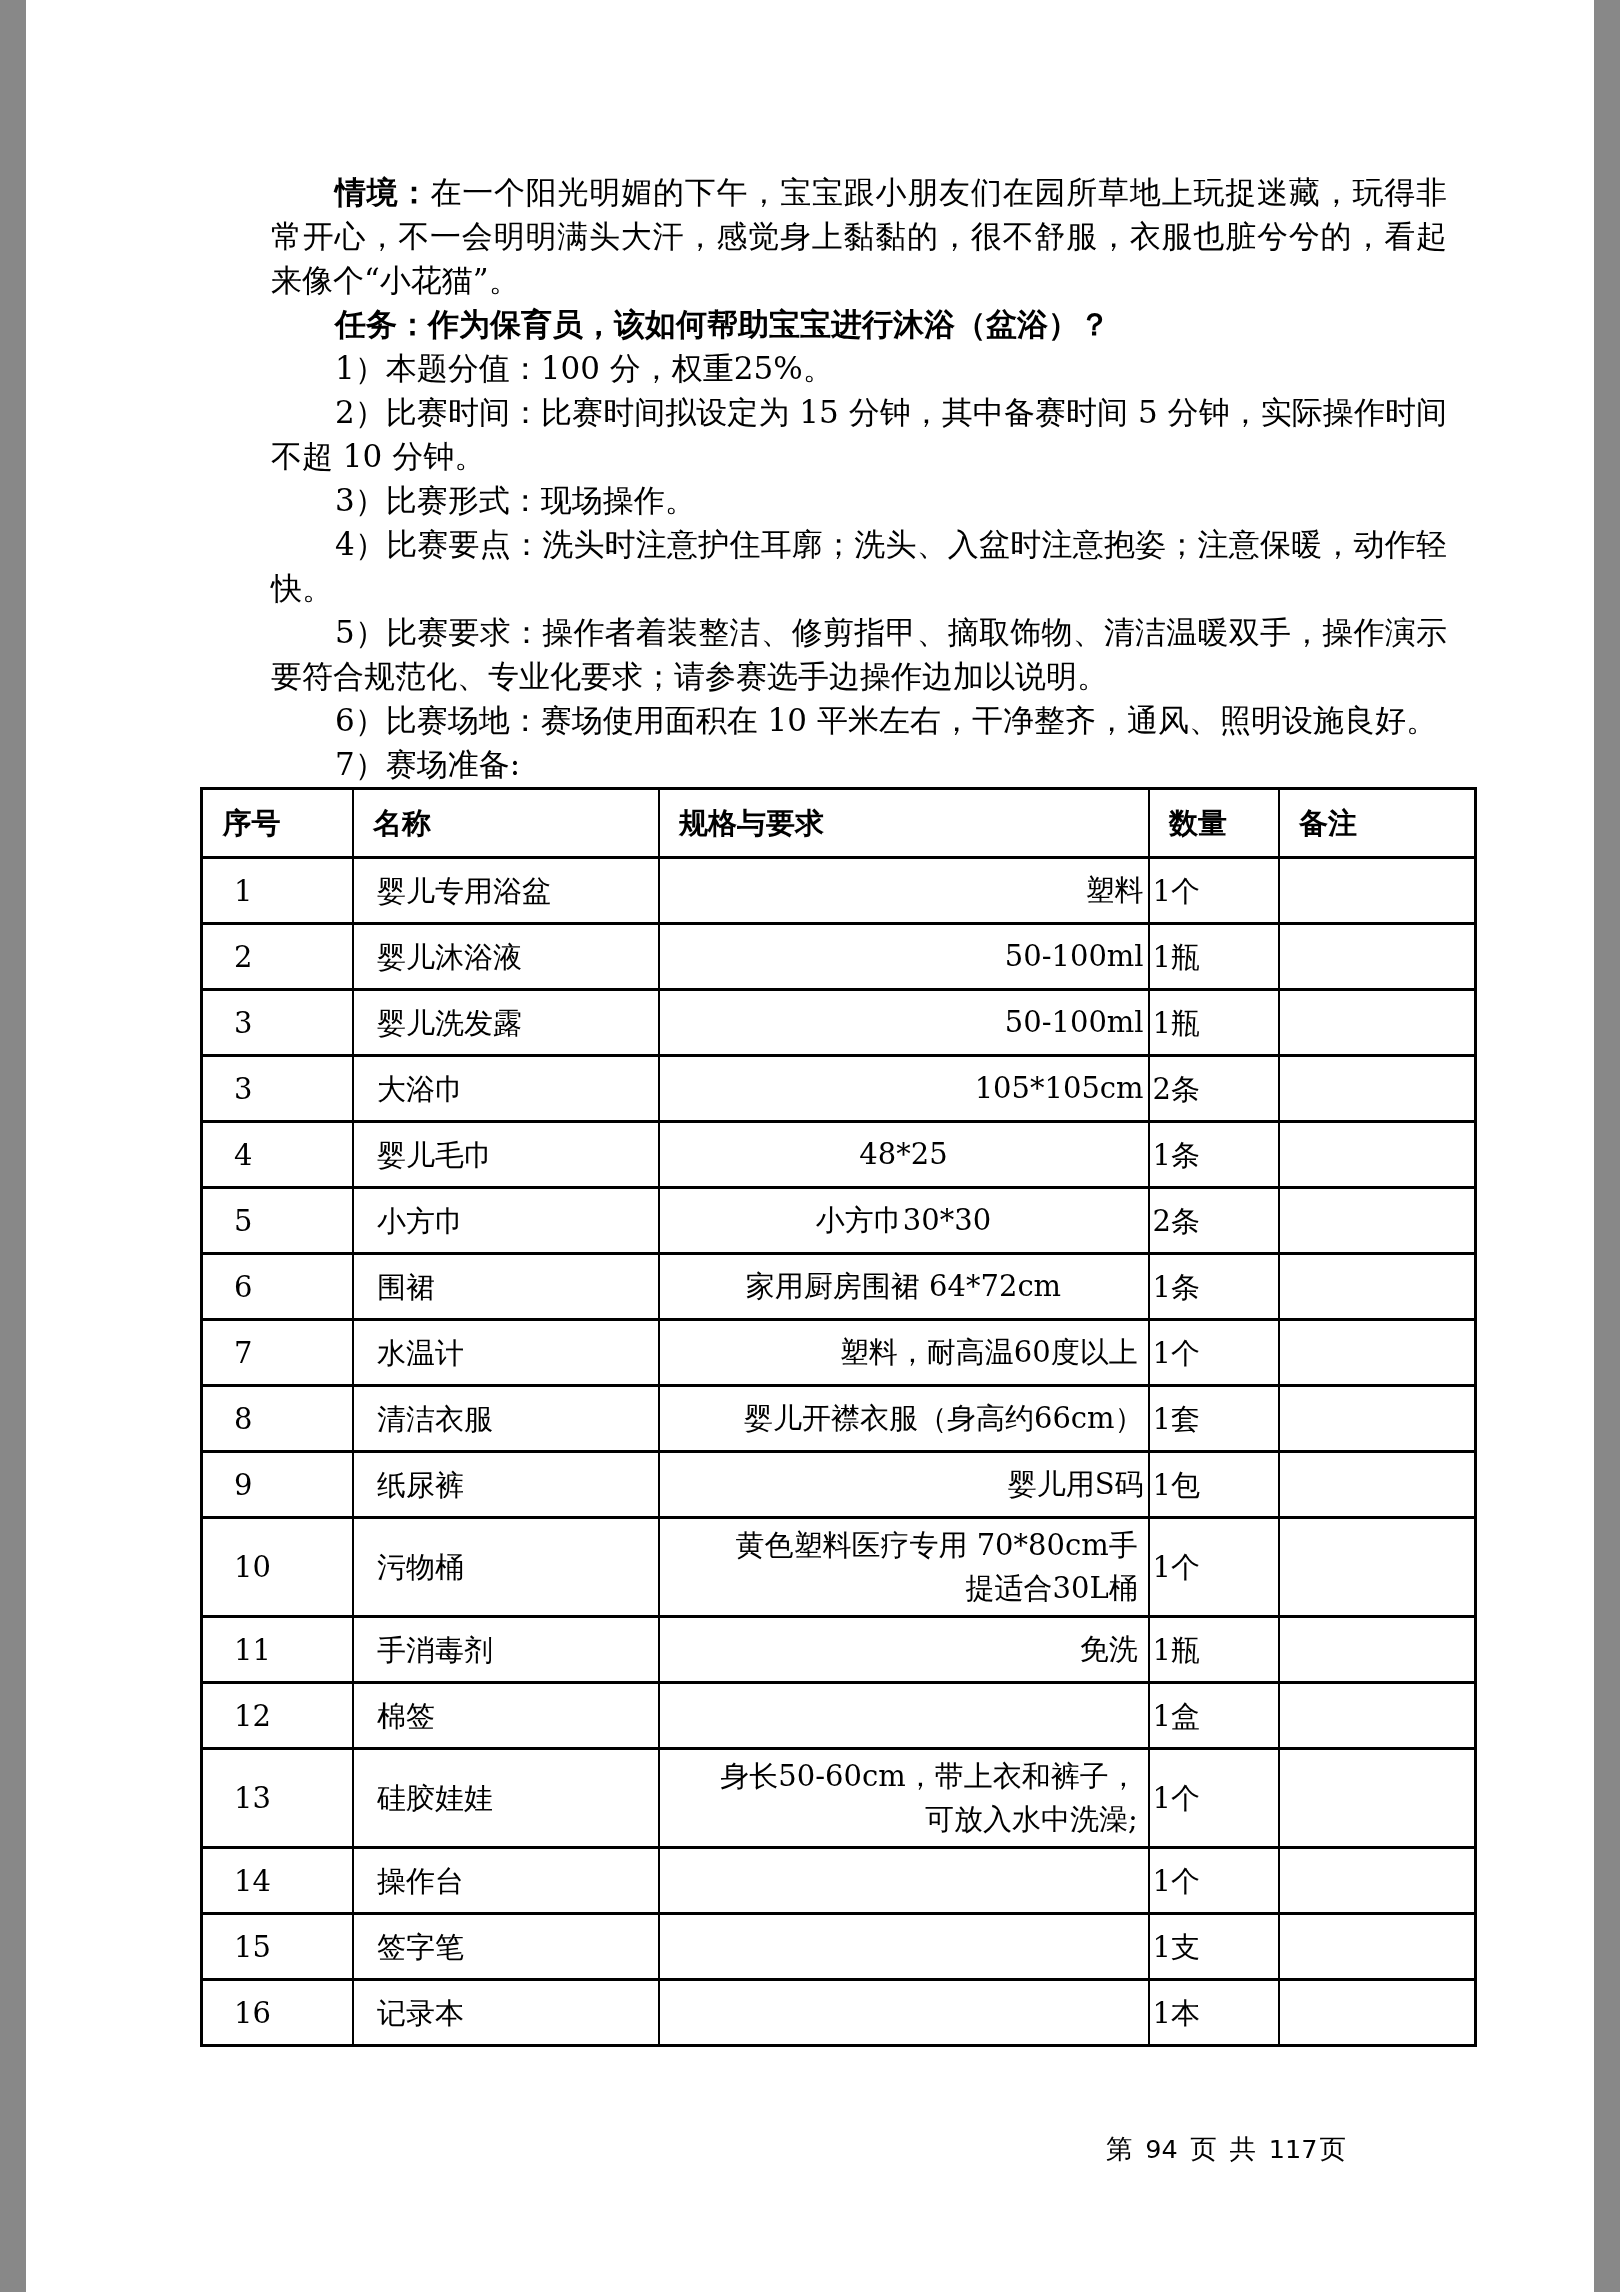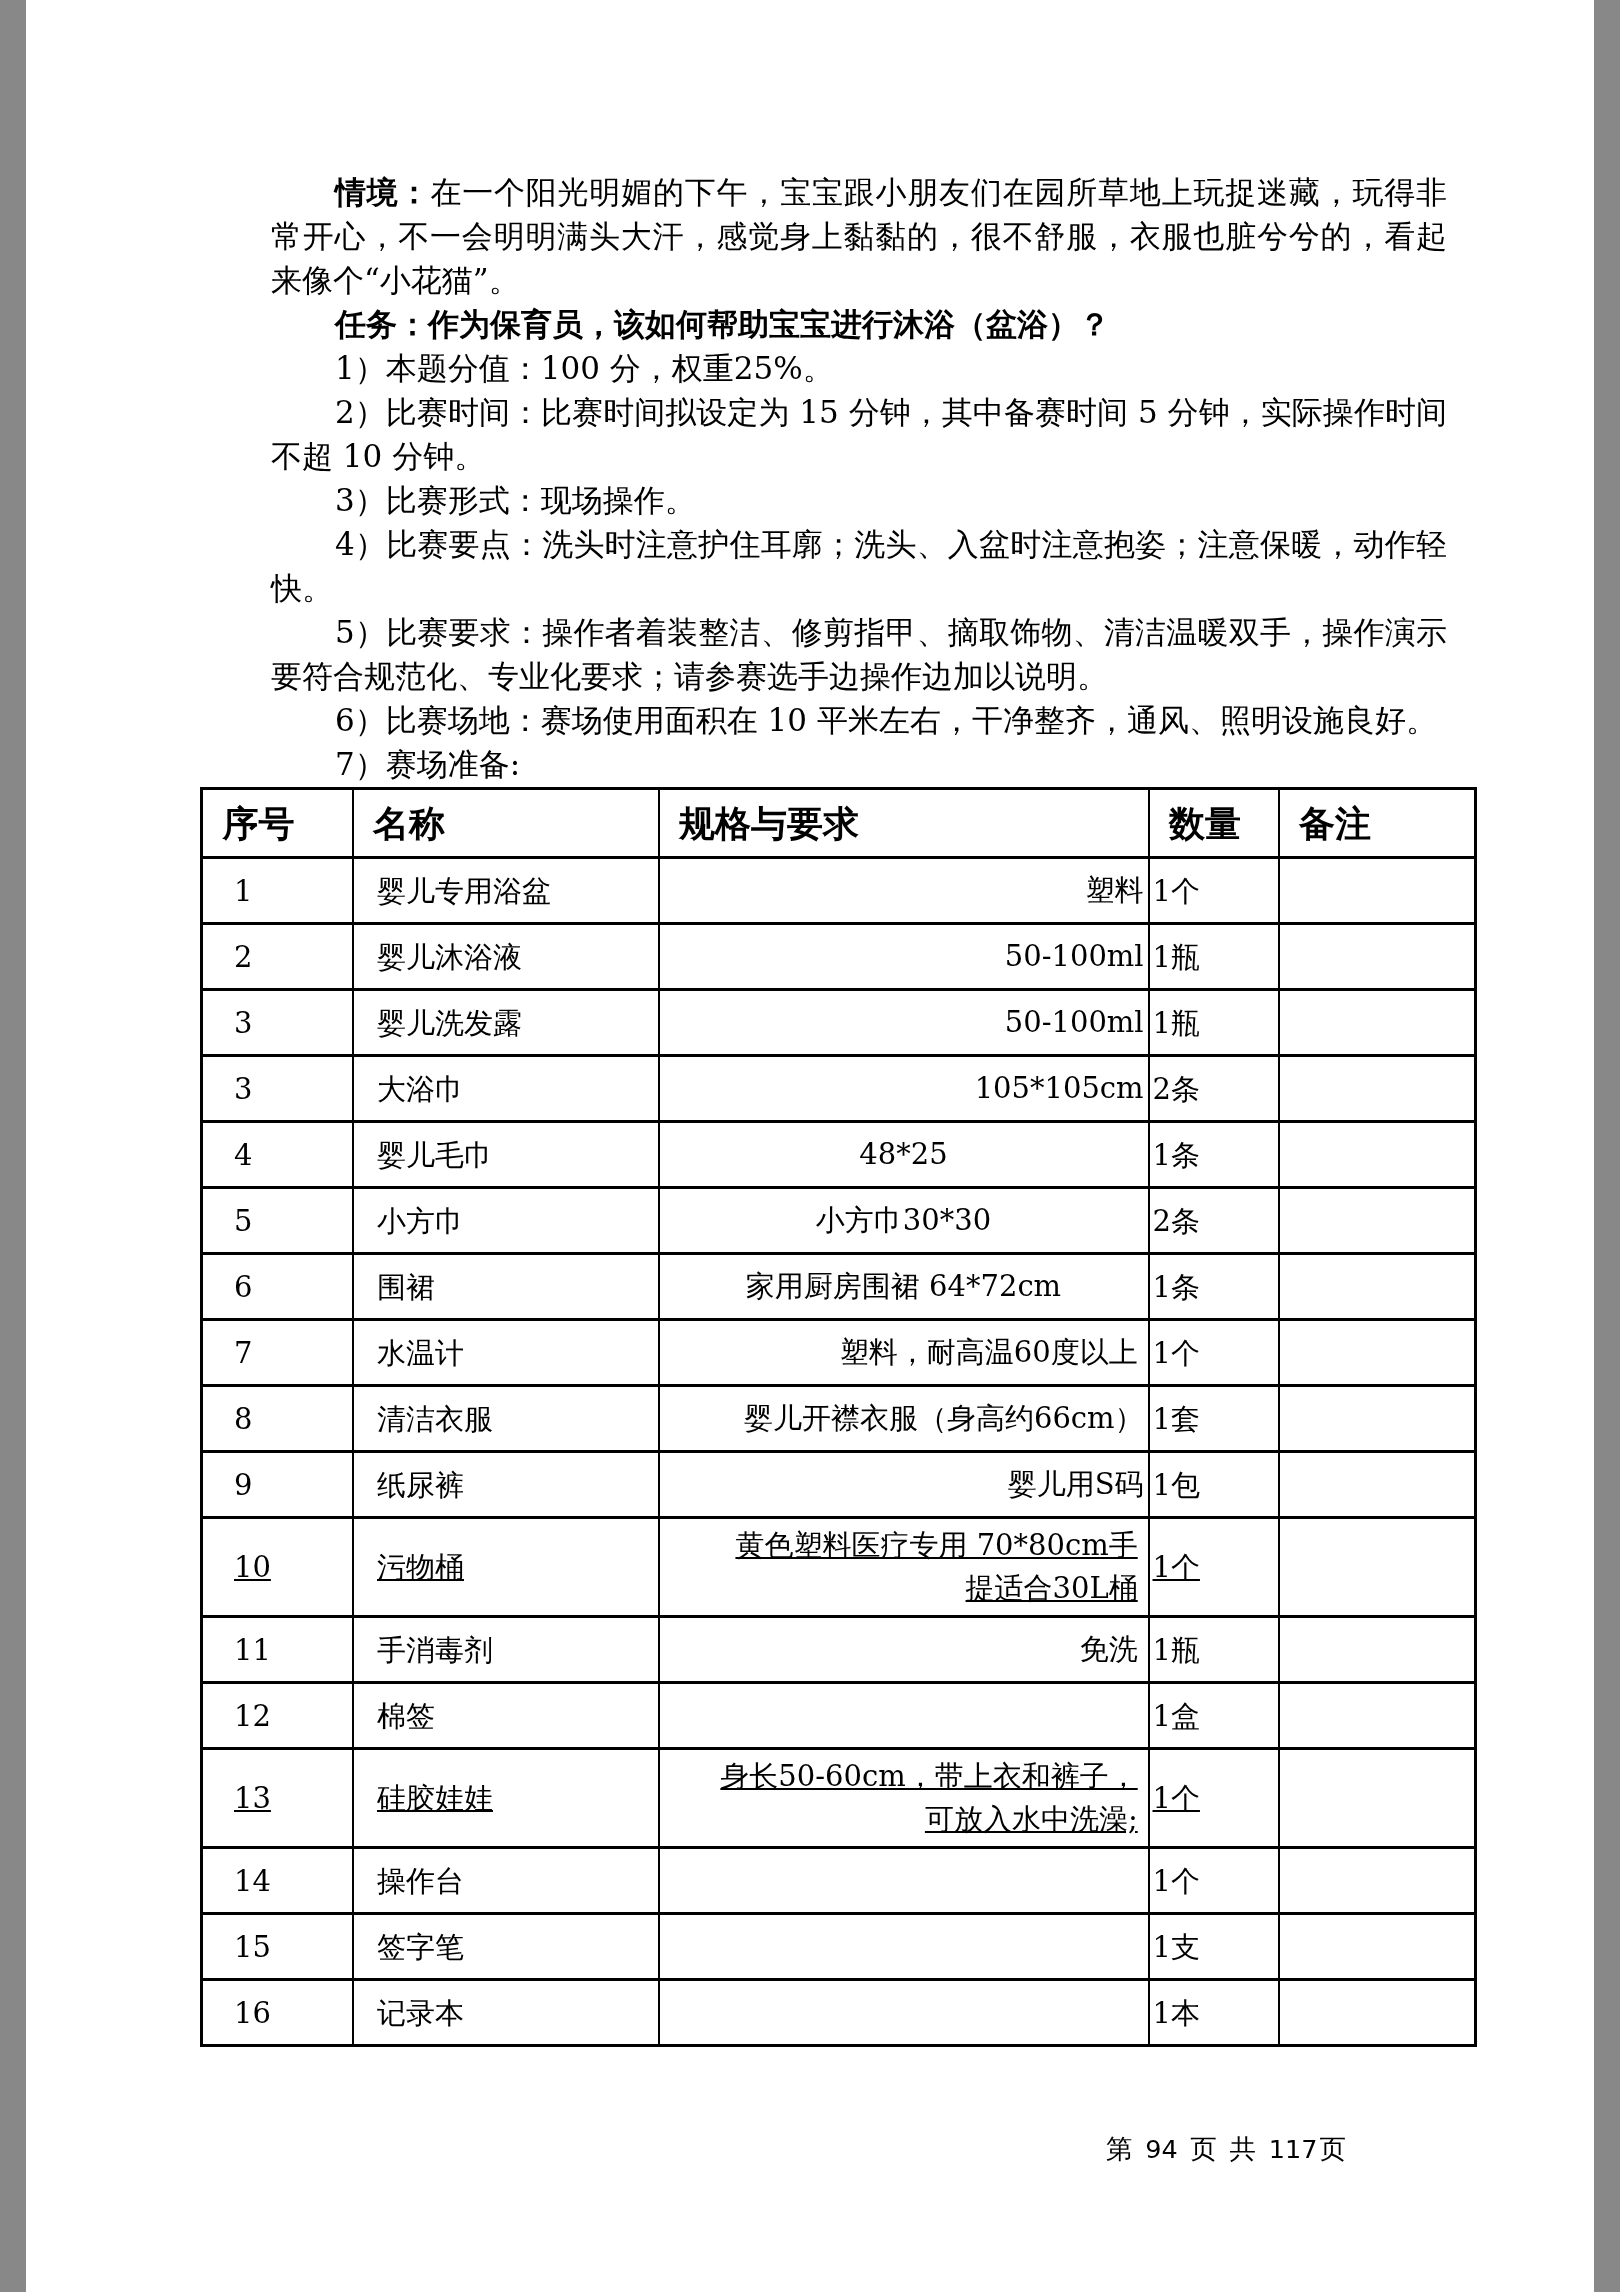--- a/index.html
+++ b/index.html
@@ -45,27 +45,27 @@
   }
   table.prep, table.prep th, table.prep td {
     border-left: 2.9px solid #000;
     border-right: 2.9px solid #000;
     border-top: 3.9px solid #000;
     border-bottom: 3.9px solid #000;
   }
   table.prep { border-width: 3.9px; }
   thead tr { height: 69px; }
   tbody tr { height: 66px; }
-  tbody tr.tall { height: 99px; text-decoration: underline; }
+  tbody tr.tall { height: 99px; }
   th {
     font-weight: bold;
     text-align: left;
     padding: 0 3.9px 0 19.6px;
     vertical-align: middle;
-    font-size: 36px;
+    font-size: 29px;
   }
   td {
     vertical-align: middle;
     padding: 0 3.9px;
   }
   td.c-no   { padding-left: 31px; }
   td.c-name { padding-left: 23.5px; }
   td.c-qty  { padding-left: 3px; }
   td.c-spec { white-space: pre-line; line-height: 43px; text-align: right; }
   td.c-spec.al-left   { padding-left: 12.7px; }

